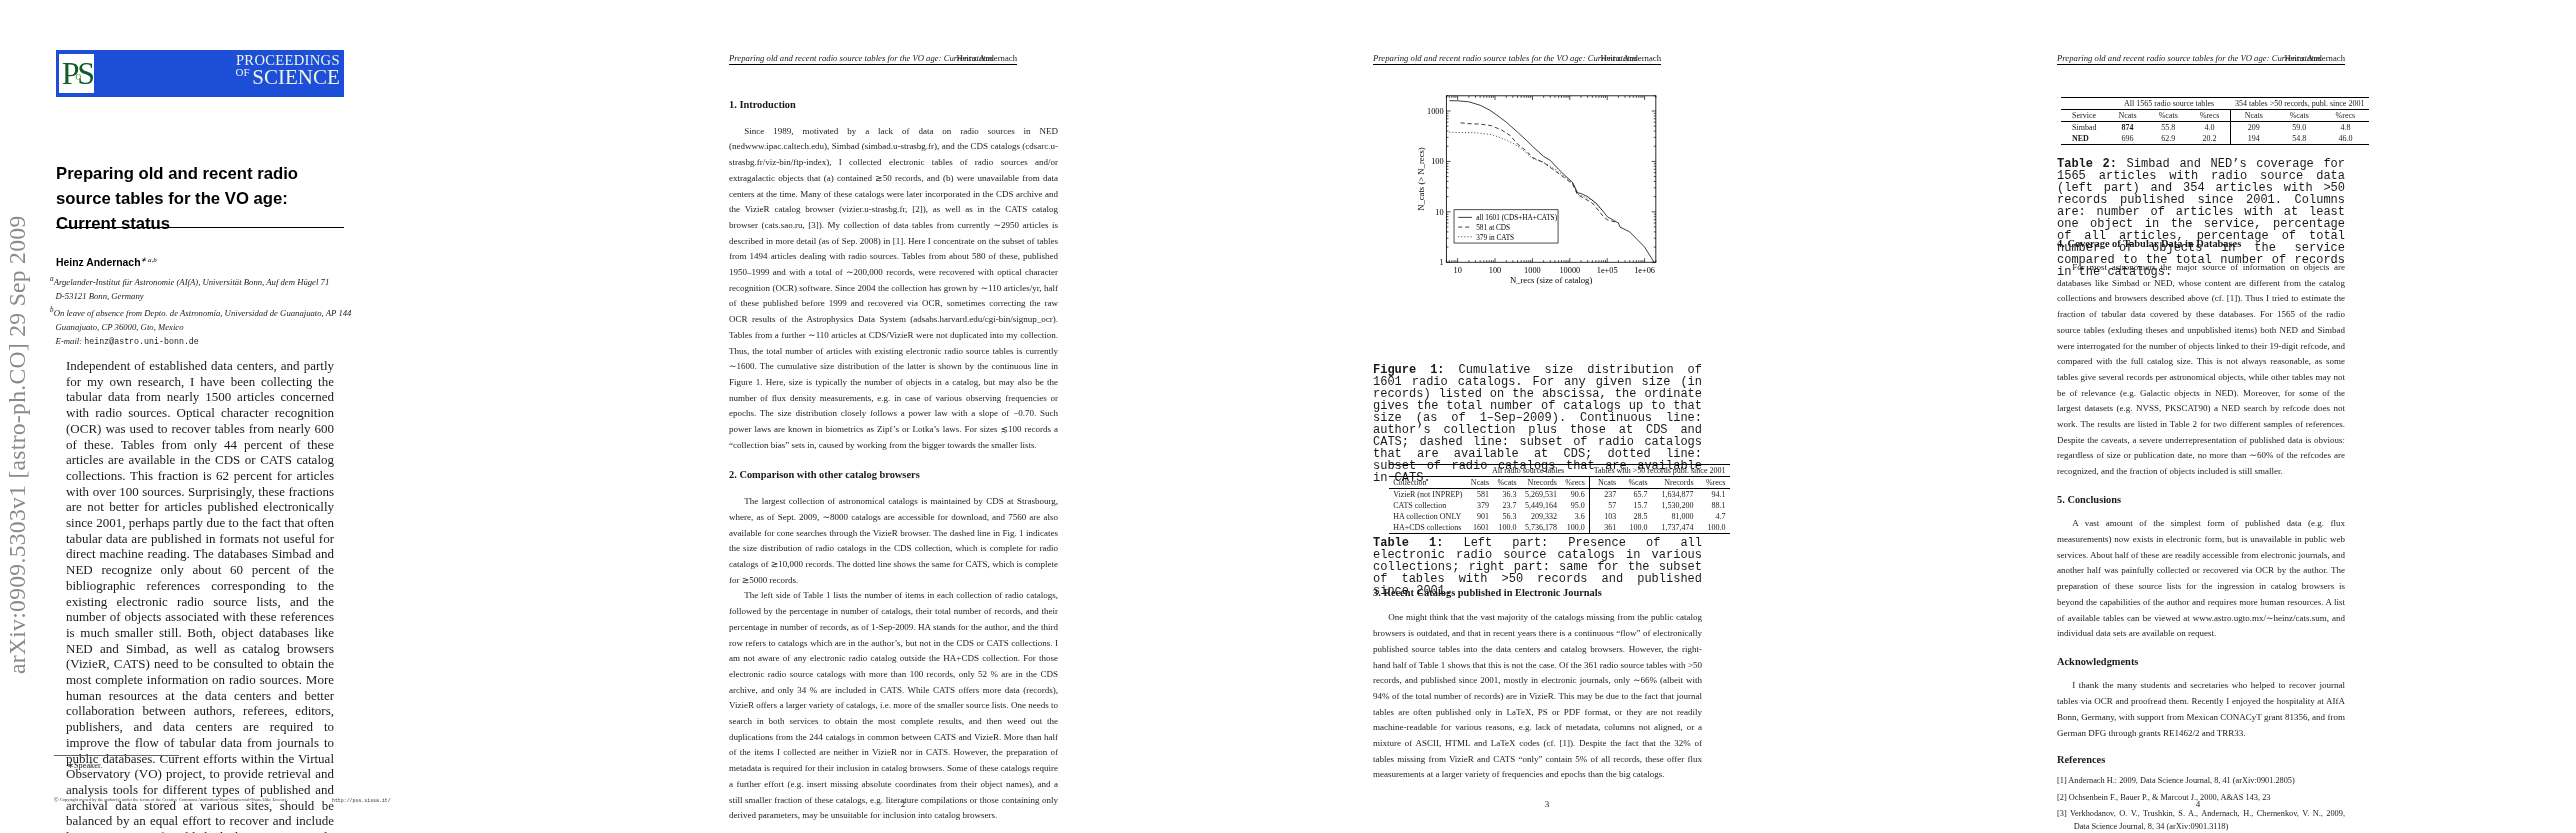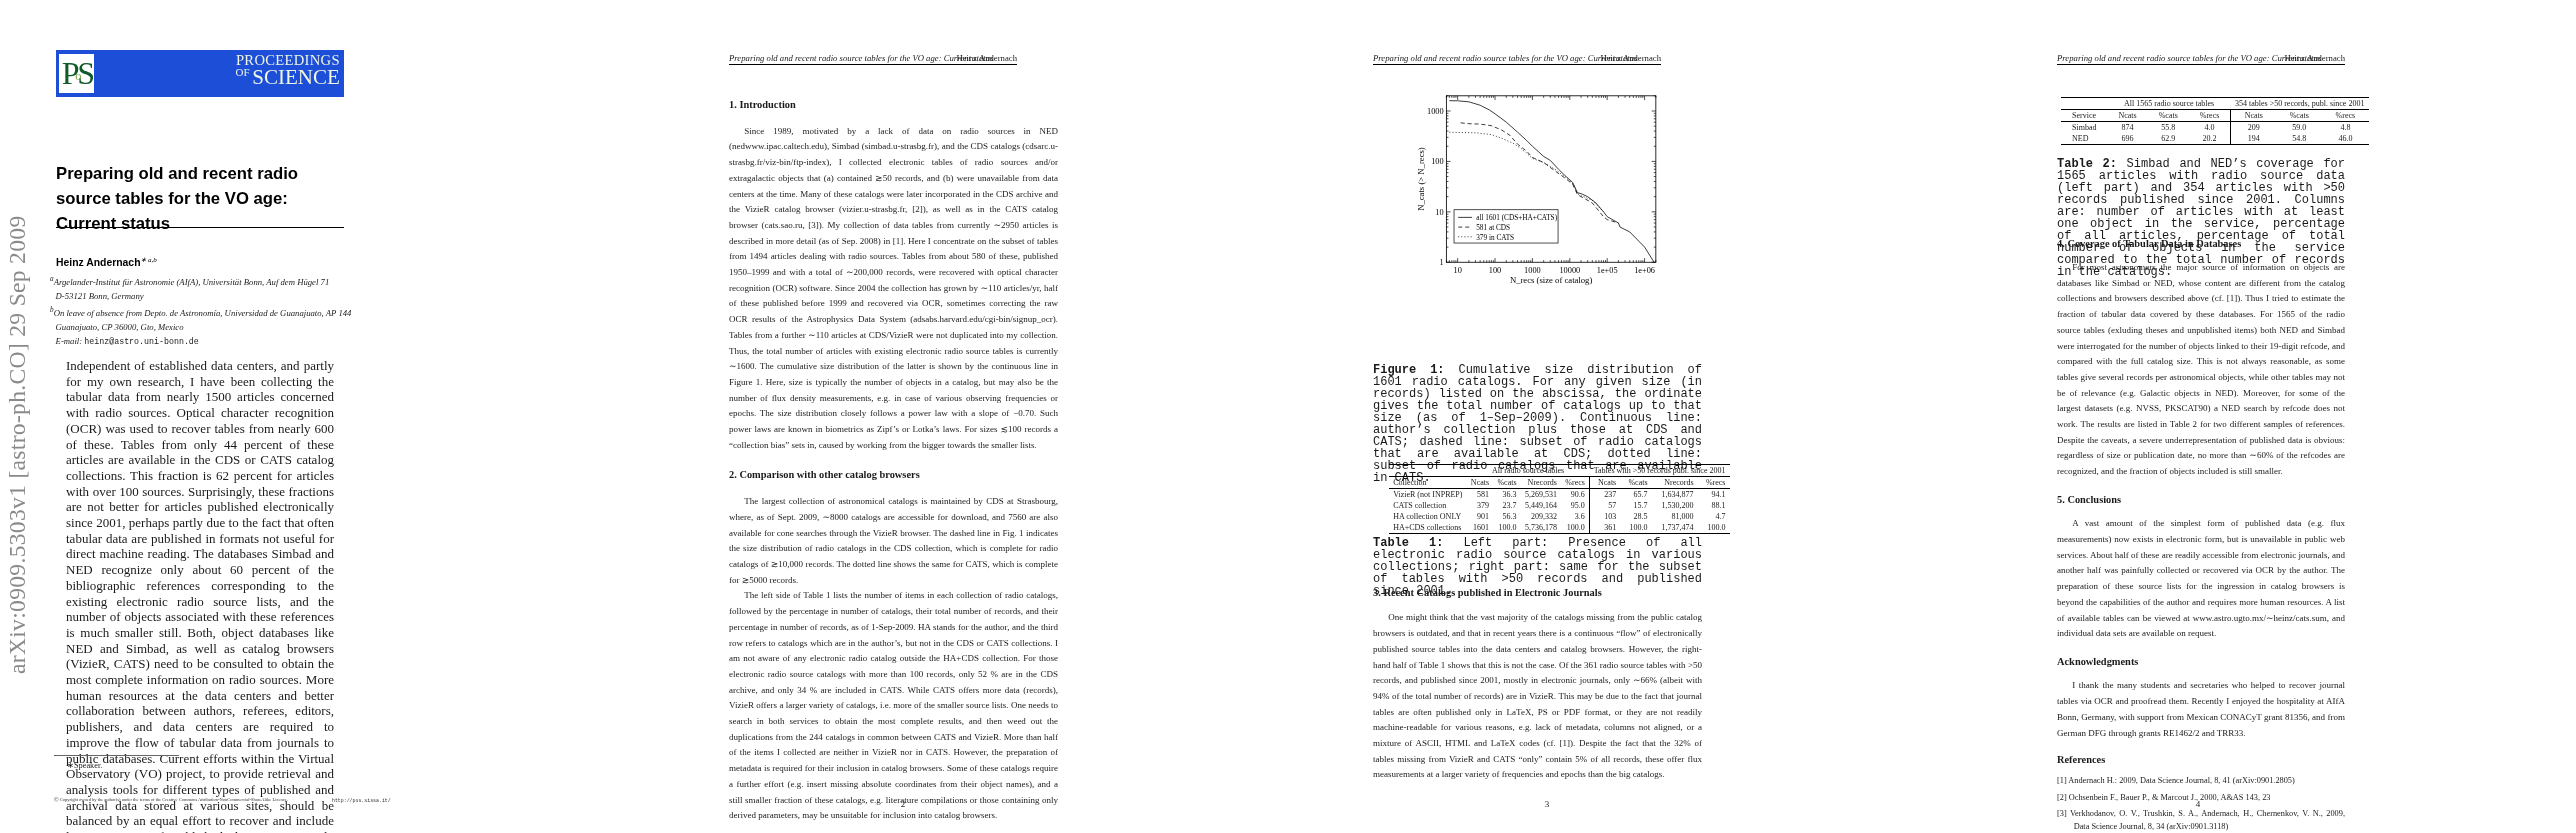--- a/index.html
+++ b/index.html
@@ -416,29 +416,29 @@
             <td class="top mid " style="padding: 0px 11px;">Service</td>
             <td class="top mid ctr" style="padding: 0px 11px;">Ncats</td>
             <td class="top mid ctr" style="padding: 0px 11px;">%cats</td>
             <td class="top mid ctr" style="padding: 0px 11px;">%recs</td>
             <td class="top mid ctr vsep" style="padding: 0px 11px;">Ncats</td>
             <td class="top mid ctr" style="padding: 0px 11px;">%cats</td>
             <td class="top mid ctr" style="padding: 0px 11px;">%recs</td>
           </tr>
           <tr>
             <td class="" style="padding: 0px 11px;">Simbad</td>
-            <td class="ctr" style="padding: 0px 11px;">874</td>
+            <td class="ctr" style="padding: 0px 11px; font-weight: bold;">874</td>
             <td class="ctr" style="padding: 0px 11px;">55.8</td>
             <td class="ctr" style="padding: 0px 11px;">4.0</td>
             <td class="ctr vsep" style="padding: 0px 11px;">209</td>
             <td class="ctr" style="padding: 0px 11px;">59.0</td>
             <td class="ctr" style="padding: 0px 11px;">4.8</td>
           </tr>
           <tr>
-            <td class=" bot" style="padding: 0px 11px;">NED</td>
+            <td class=" bot" style="padding: 0px 11px; font-weight: bold;">NED</td>
             <td class="ctr bot" style="padding: 0px 11px;">696</td>
             <td class="ctr bot" style="padding: 0px 11px;">62.9</td>
             <td class="ctr bot" style="padding: 0px 11px;">20.2</td>
             <td class="ctr vsep bot" style="padding: 0px 11px;">194</td>
             <td class="ctr bot" style="padding: 0px 11px;">54.8</td>
             <td class="ctr bot" style="padding: 0px 11px;">46.0</td>
           </tr>
         </tbody>
       </table>
   </div>

